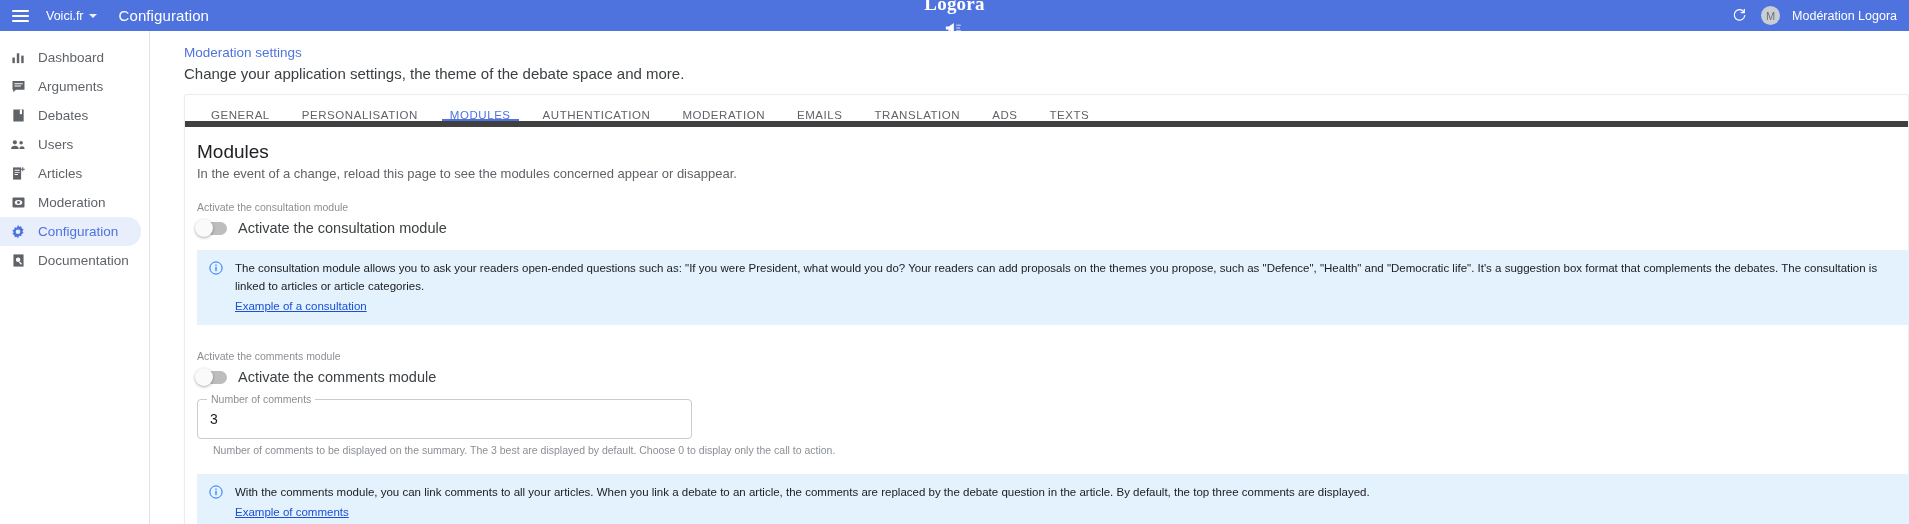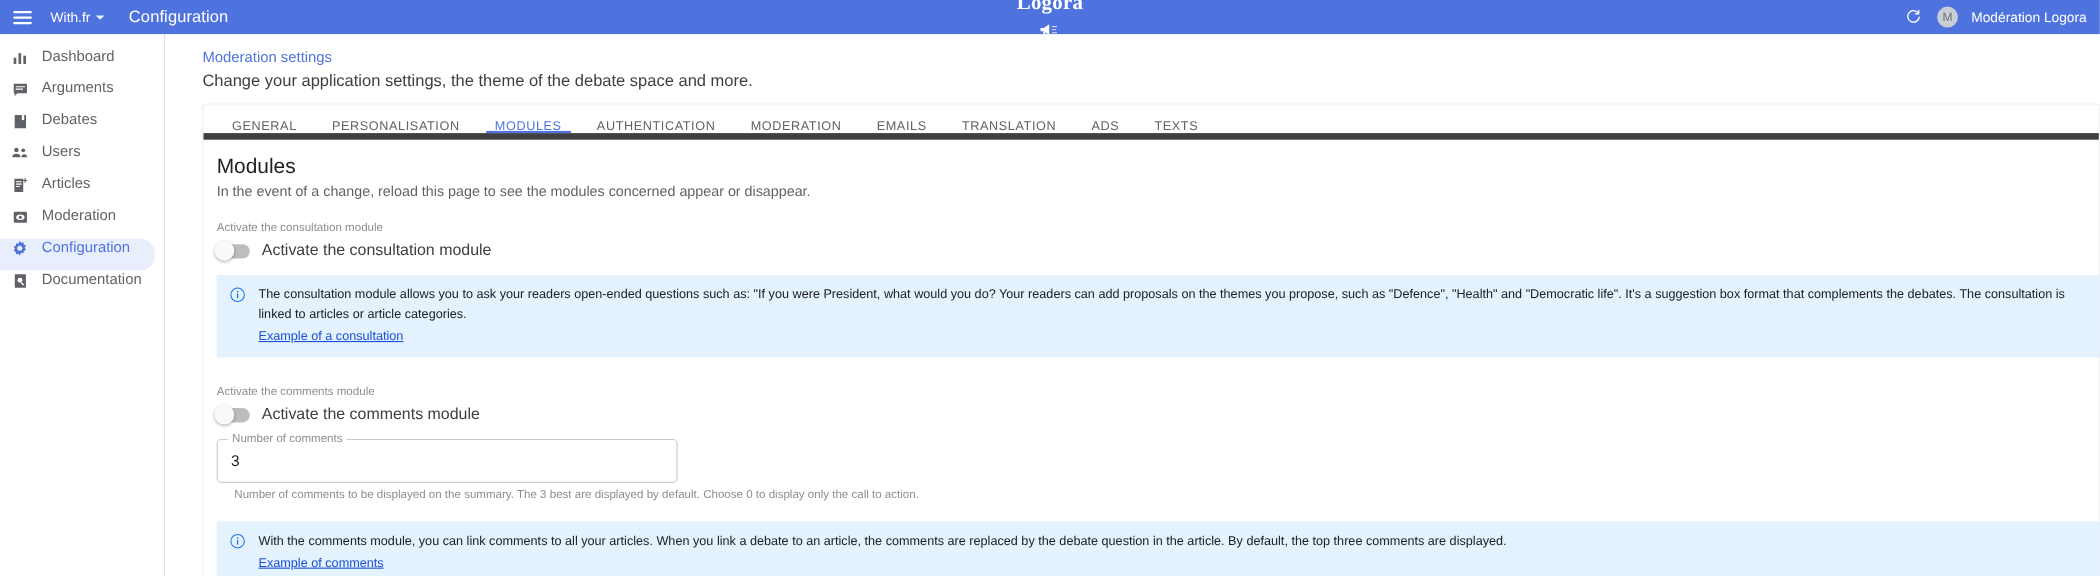--- a/index.html
+++ b/index.html
@@ -85,21 +85,21 @@
 
   
   .sidebar {
     width: 150px;
     border-right: 1px solid #e3e3e3;
     background: #ffffff;
     padding-top: 12px;
     flex: none;
   }
   .nav-item {
-    display: flex; align-items: flex-start;
+    display: flex; align-items: center;
     height: 29px;
     padding-left: 9px;
     gap: 11px;
     cursor: pointer;
     color: #5f6368;
     font-size: 13.5px;
     border-radius: 0 14px 14px 0;
     margin-right: 8px;
   }
   .nav-item .ico { width: 18px; height: 18px; flex: none; display: flex; align-items: center; justify-content: center; }
@@ -192,21 +192,21 @@
   .infobox .i-ico { flex: none; margin-top: 1px; }
   .infobox .i-body { font-size: 11.5px; color: #202124; line-height: 1.55; }
   .infobox a {
     color: #1a4fd6; font-size: 11.5px; text-decoration: underline; display: inline-block; margin-top: 2px;
   }
 
   .spacer-24 { height: 25px; }
 
   .outlined-field {
     position: relative;
-    width: 419px;
+    width: 495px;
     height: 40px;
     border: 1px solid #c9cbcd;
     border-radius: 4px;
     margin-top: 2px;
   }
   .outlined-field .legend {
     position: absolute; top: -7px; left: 9px;
     background: #ffffff; padding: 0 4px;
     font-size: 10.5px; color: #8b8f94;
   }
@@ -224,21 +224,21 @@
 </head>
 <body>
 
 <div class="appbar">
   <div class="hamburger">
     <span></span>
       <span></span>
       <span></span>
   </div>
   <div class="site-select">
-    <span>With.fr</span>
+    <span>Voici.fr</span>
     <span class="caret"></span>
   </div>
   <div class="appbar-title">Configuration</div>
 
   <div class="brand">
     <span class="brand-word">Logora</span>
     <span class="brand-icon">
       <svg width="20" height="14" viewBox="0 0 20 14">
         <path d="M1 5.5 L1 8.5 L4 8.5 L9 12 L9 2 L4 5.5 Z" fill="#ffffff"></path>
         <rect x="3.6" y="8.4" width="1.7" height="4" fill="#ffffff"></rect>

